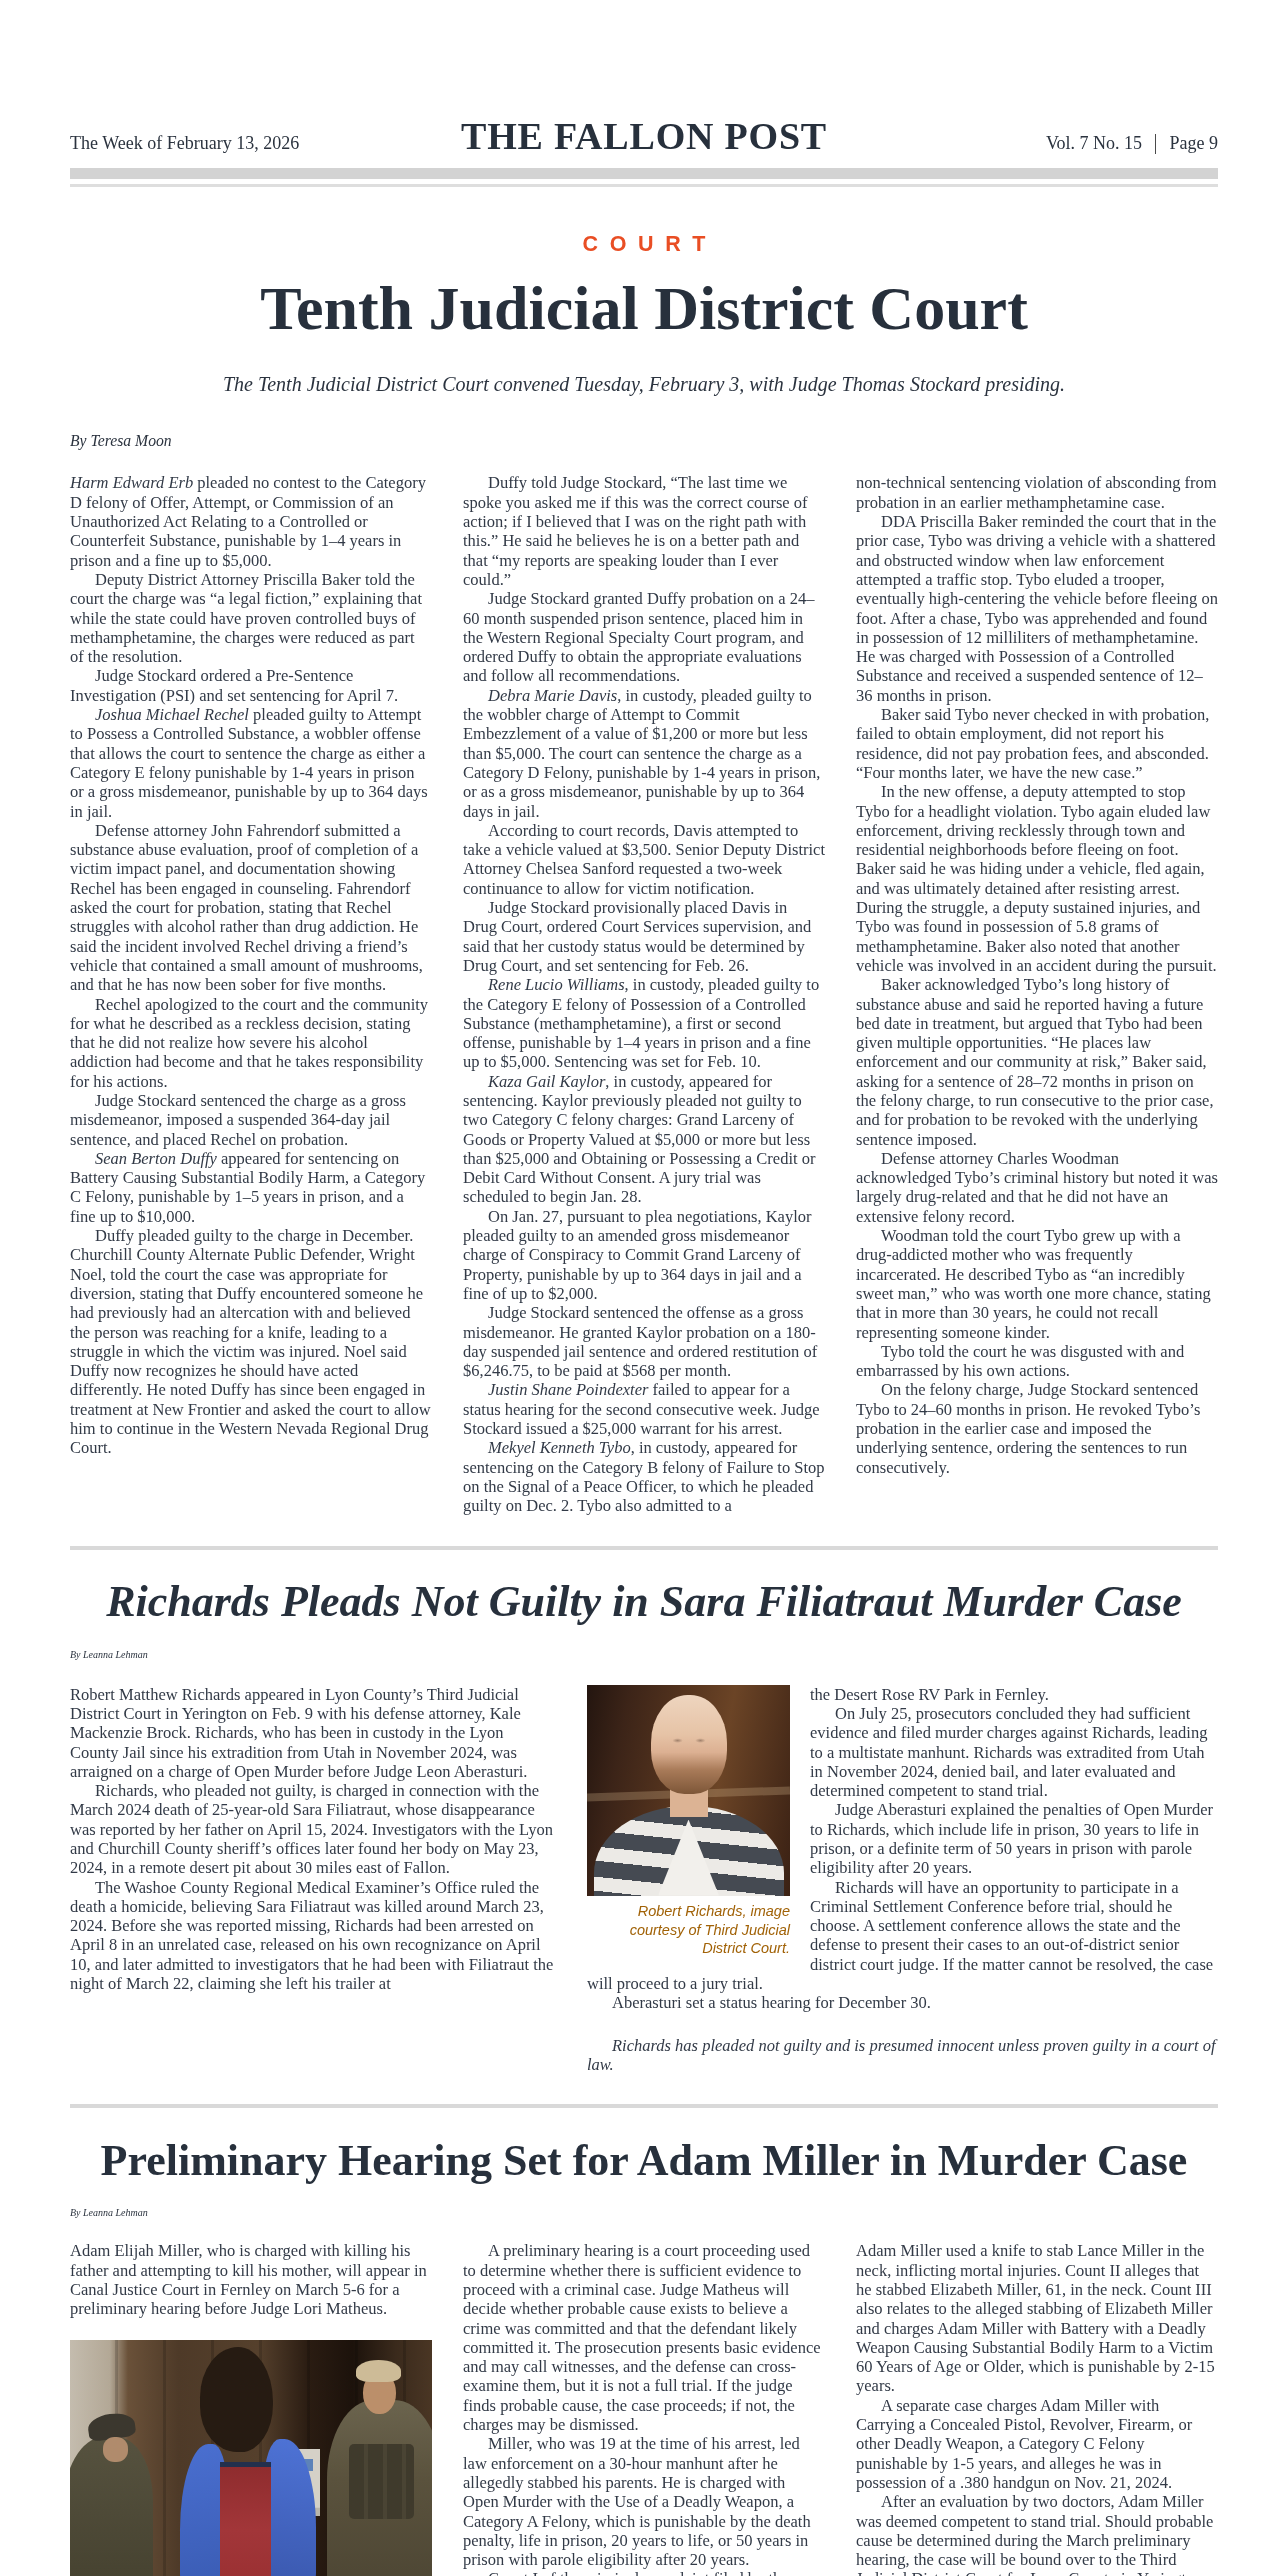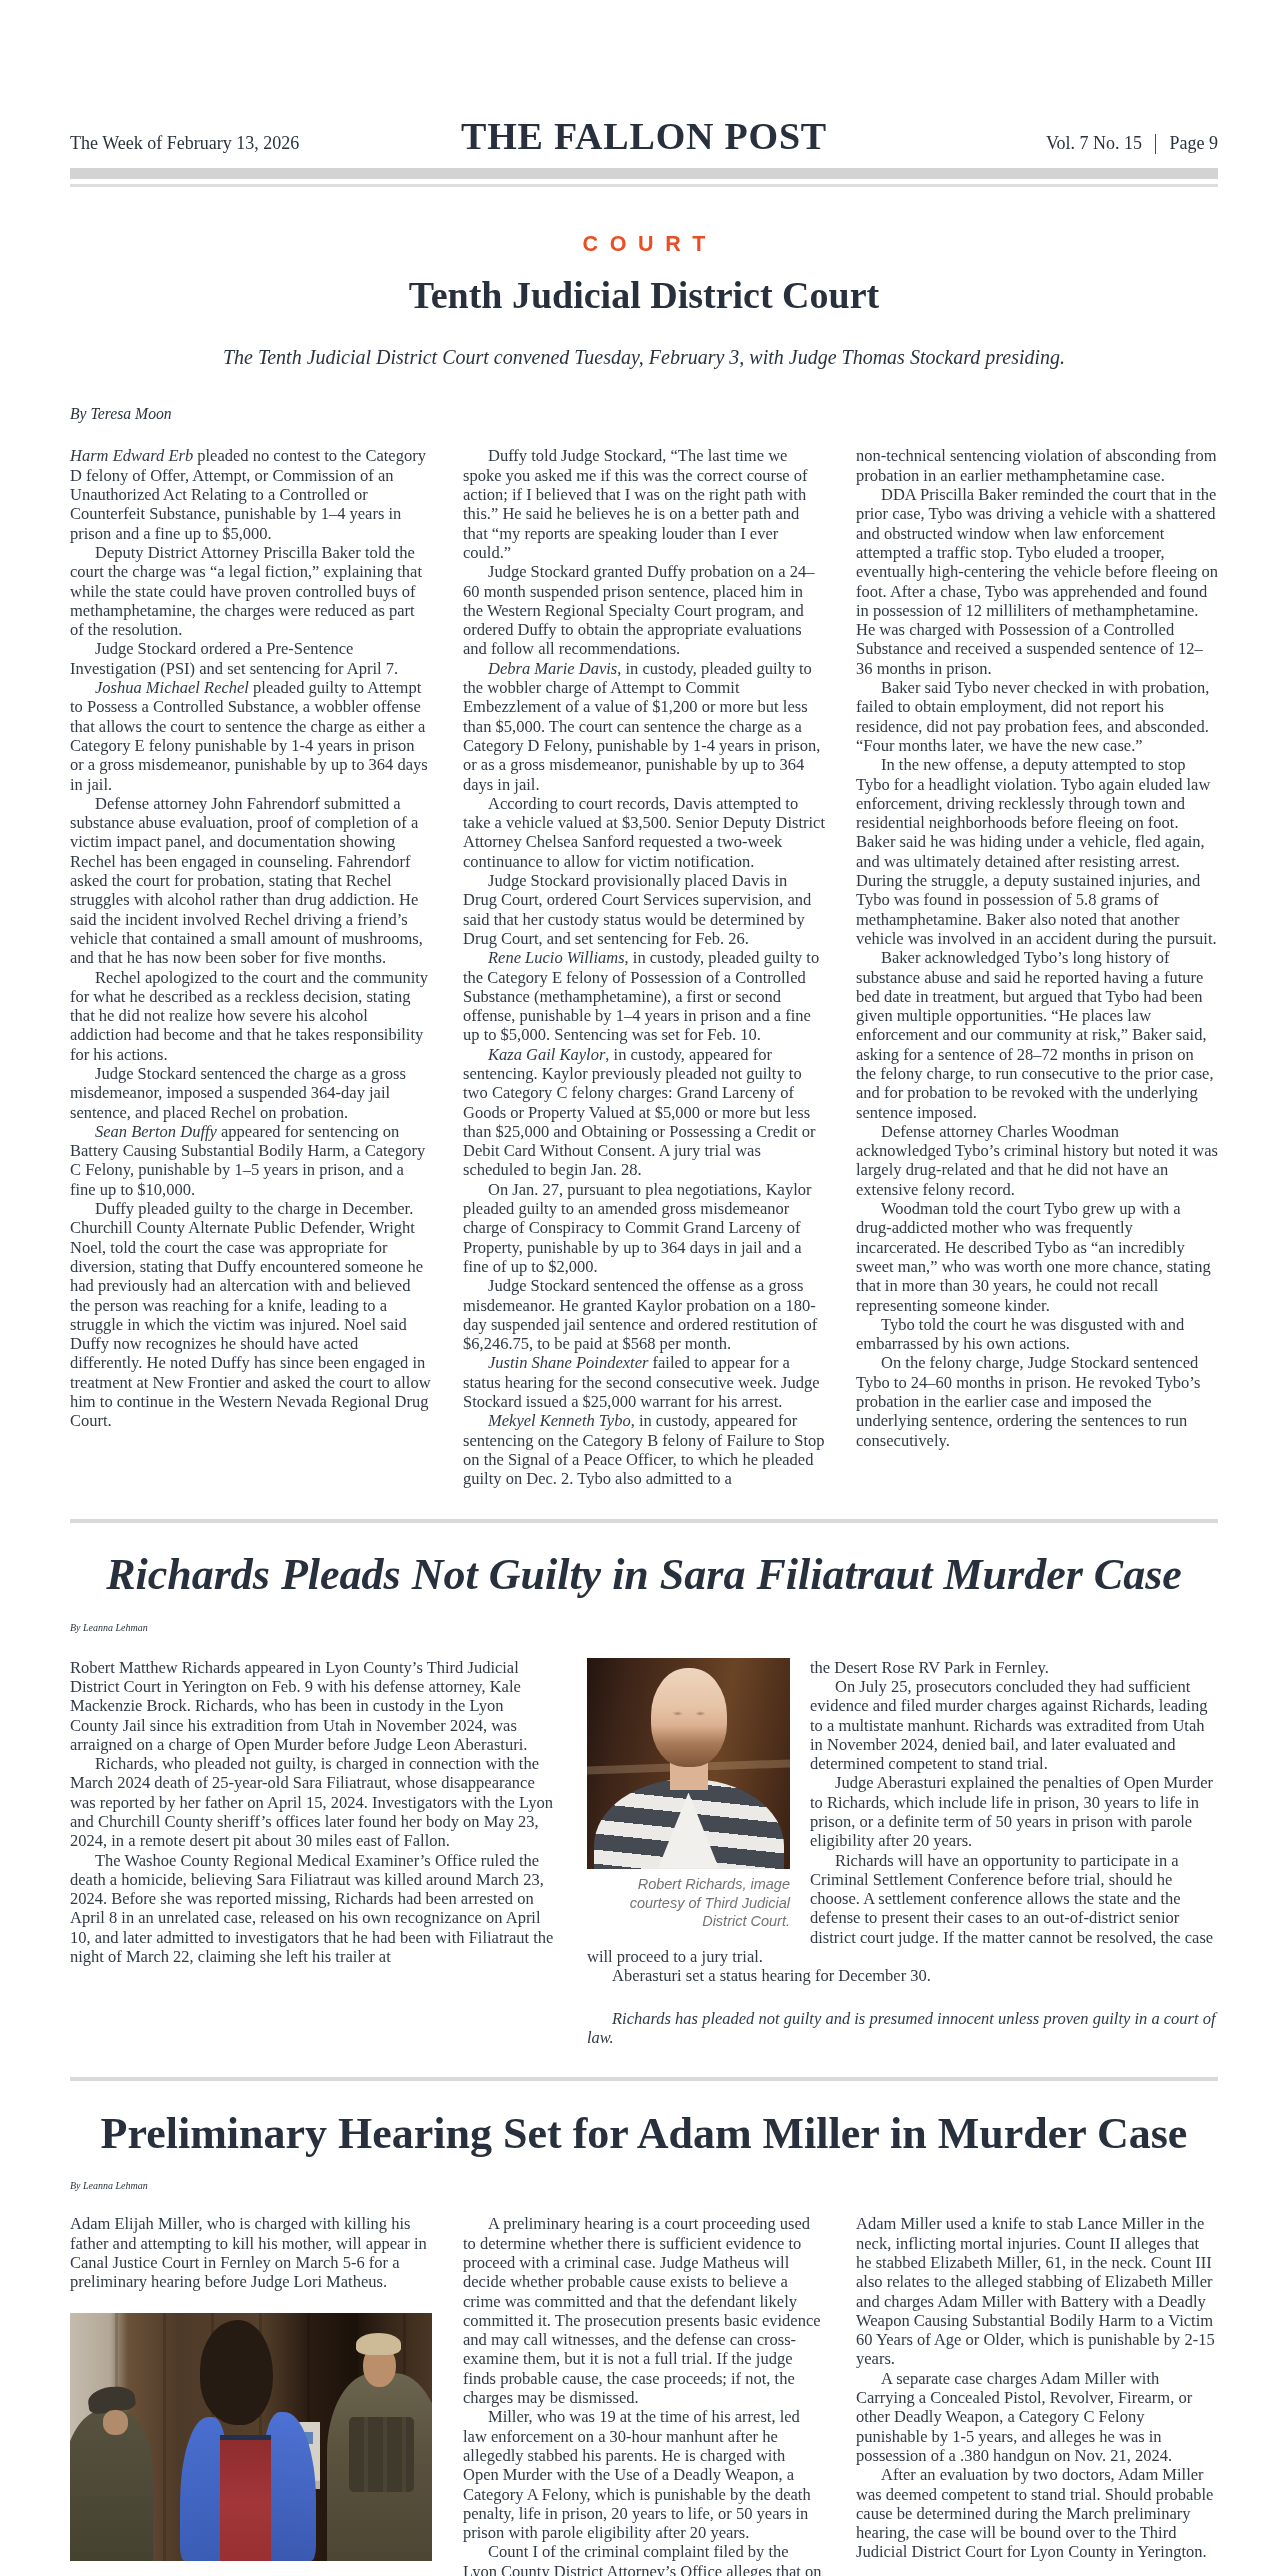--- a/index.html
+++ b/index.html
@@ -15,21 +15,21 @@
   .vr{display:inline-block;width:0;height:20px;border-left:1.7px solid #4a4a4a;margin:0 13.2px;}
   .rule-band{margin-top:10px;height:10.7px;background:#d3d3d3;}
   .rule-thin{margin-top:5px;height:3.3px;background:#dedede;}
 
   
   .section-label{margin-top:45px;text-align:center;
     font-family:"Liberation Sans","DejaVu Sans",sans-serif;
     font-weight:bold;font-size:21.5px;letter-spacing:11.6px;text-indent:11.6px;color:#e94e24;}
 
   
-  h1{margin:16.5px 0 0;text-align:center;font-size:38px;font-weight:bold;color:#27303c;}
+  h1{margin:16.5px 0 0;text-align:center;font-size:62px;font-weight:bold;color:#27303c;}
   h2{margin:26.5px 0 0;text-align:center;font-size:44px;font-weight:bold;color:#27303c;}
   h2.italic-head{font-style:italic;}
   .subtitle{margin-top:29px;text-align:center;font-style:italic;font-size:20px;color:#2b333f;}
   .byline{margin-top:36px;font-style:italic;font-size:15.7px;color:#2b333f;}
   .byline-sm{margin-top:21.5px;font-size:10px;}
 
   
   .cols{display:flex;gap:31px;margin-top:23px;}
   .col{flex:1;min-width:0;font-size:16.5px;line-height:1.17;}
   p{margin:0;text-indent:25px;}
@@ -37,21 +37,21 @@
   em.lead-name{font-style:italic;}
   .article-rule{height:4.1px;background:#d9d9d9;margin-top:30px;}
 
   
   .art2-body{display:flex;gap:33px;margin-top:25px;font-size:16.5px;line-height:1.17;}
   .art2-left{width:484px;flex:none;}
   .art2-right{flex:1;min-width:0;}
   .fig-richards{float:left;width:203px;margin:0 20px 6.6px 0;}
   figure{margin:0;}
   figcaption{font-family:"Liberation Sans","DejaVu Sans",sans-serif;font-style:italic;
-    font-size:14.5px;line-height:1.28;text-align:right;color:#737373;margin-top:6.6px;}
+    font-size:14.5px;line-height:1.28;text-align:right;color:#a16207;margin-top:6.6px;}
   .disclaimer{font-style:italic;text-indent:25px;margin:23px 0 0;clear:both;}
 
   
   .fig-miller{margin-top:21.5px;}
 
   
   .photo-richards{position:relative;width:203px;height:211px;overflow:hidden;
     background:linear-gradient(100deg,#23150f 0%,#3c2418 18%,#58361f 45%,#6b4426 62%,#3a2114 100%);}
   .r-bench{position:absolute;left:0;right:0;top:50%;height:8.3px;background:rgba(205,175,135,0.30);transform:rotate(-2deg);}
   .r-head{position:absolute;left:50%;top:5%;transform:translateX(-50%);width:76px;height:99px;

